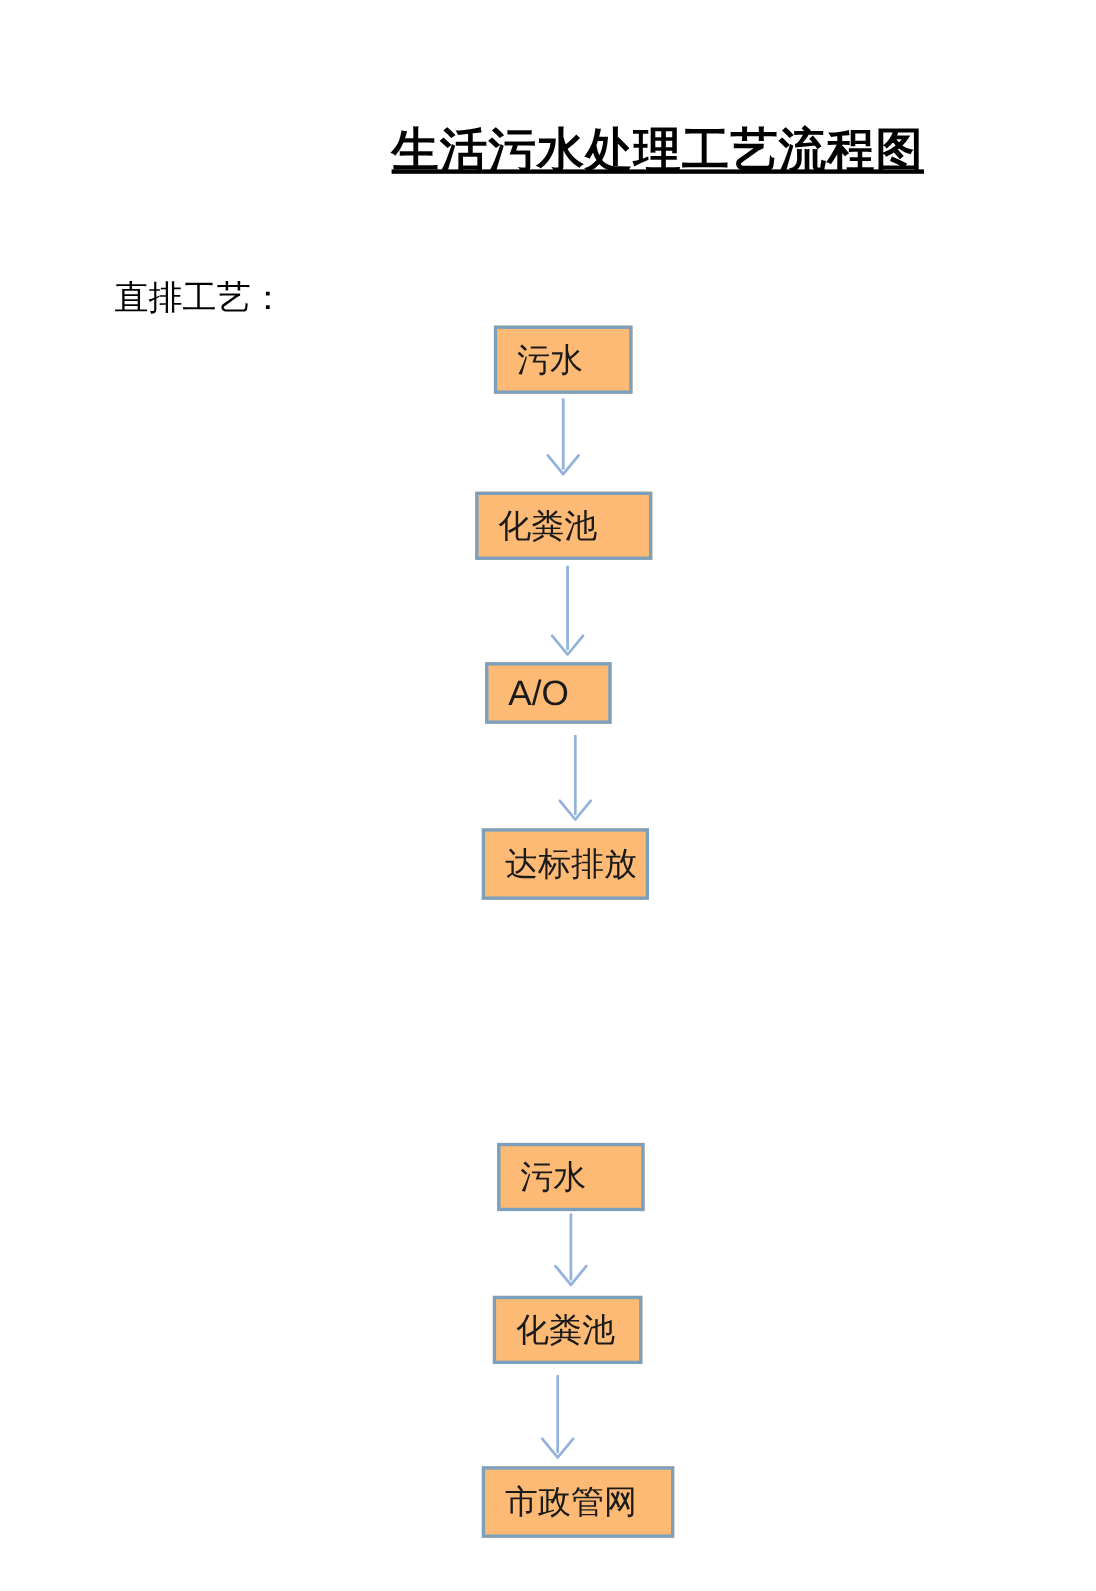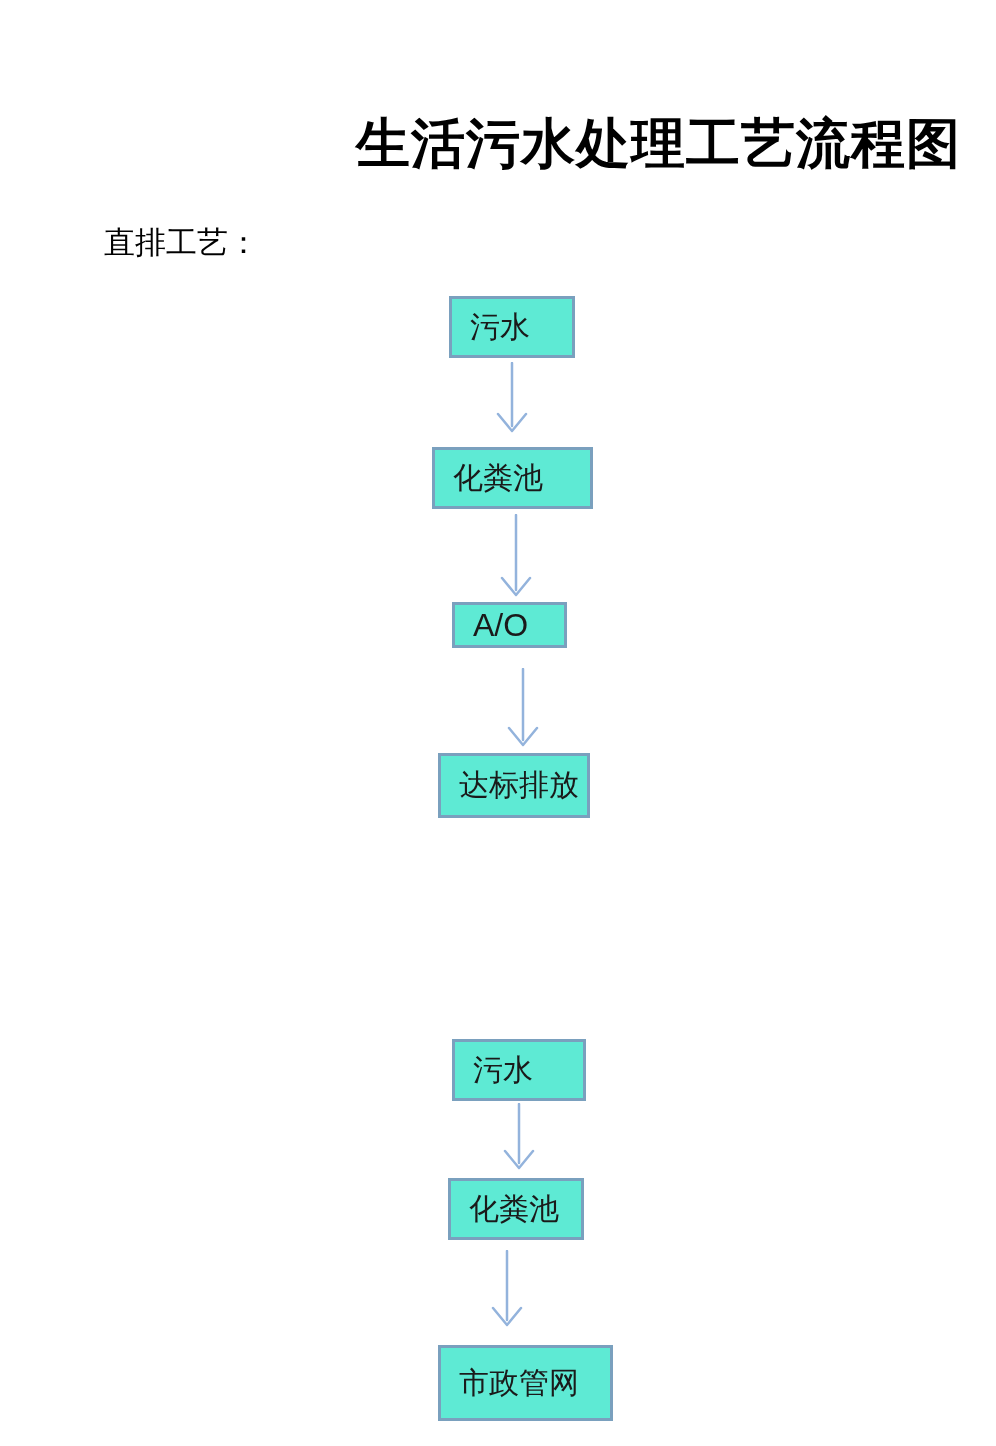--- a/index.html
+++ b/index.html
@@ -15,60 +15,62 @@
     font-family: "Liberation Serif", serif;
     color: var(--text, #1a1a1a);
     overflow: hidden;
   }
   .doc-title {
     position: absolute;
     left: 356px;
     top: 108px;
     font-family: "Liberation Sans", sans-serif;
     font-weight: bold;
-    font-size: 54px;
+    font-size: 43px;
     letter-spacing: 1px;
     white-space: nowrap;
     color: #000000;
+    text-decoration: underline;
   }
   .section-label {
     position: absolute;
     left: 104px;
     font-size: 31px;
     white-space: nowrap;
     color: #000000;
+    margin-top: 28px;
   }
   .section-label.s1 { top: 222px; }
   .section-label.s2 { top: 889px; }
   .flow-node {
     position: absolute;
     box-sizing: border-box;
     border: 3px solid var(--box-border, #7aa0be);
-    background: #5eead4;
+    background: #fdba74;
     display: flex;
     align-items: center;
     justify-content: flex-start;
     padding-left: 18px;
     font-size: 30px;
     color: #1a1a1a;
     white-space: nowrap;
   }
   .flow-node.latin {
     font-family: "Liberation Sans", sans-serif;
     font-size: 32px;
   }
   
   .c1-n1 { left: 449px; top: 296px; width: 126px; height: 62px; }
   .c1-n2 { left: 432px; top: 447px; width: 161px; height: 62px; }
-  .c1-n3 { left: 452px; top: 602px; width: 115px; height: 46px; }
+  .c1-n3 { left: 441px; top: 602px; width: 115px; height: 56px; }
   .c1-n4 { left: 438px; top: 753px; width: 152px; height: 65px; }
   
   .c2-n1 { left: 452px; top: 1039px; width: 134px; height: 62px; }
   .c2-n2 { left: 448px; top: 1178px; width: 136px; height: 62px; }
-  .c2-n3 { left: 438px; top: 1333px; width: 175px; height: 76px; margin-top: 12px; }
+  .c2-n3 { left: 438px; top: 1333px; width: 175px; height: 65px; }
   .flow-arrow {
     position: absolute;
     color: var(--arrow, #93b3dc);
   }
   .a1 { left: 490px; top: 362px; }
   .a2 { left: 494px; top: 514px; }
   .a3 { left: 501px; top: 668px; }
   .b1 { left: 497px; top: 1103px; }
   .b2 { left: 485px; top: 1250px; }
   .flow-arrow svg { display: block; }

